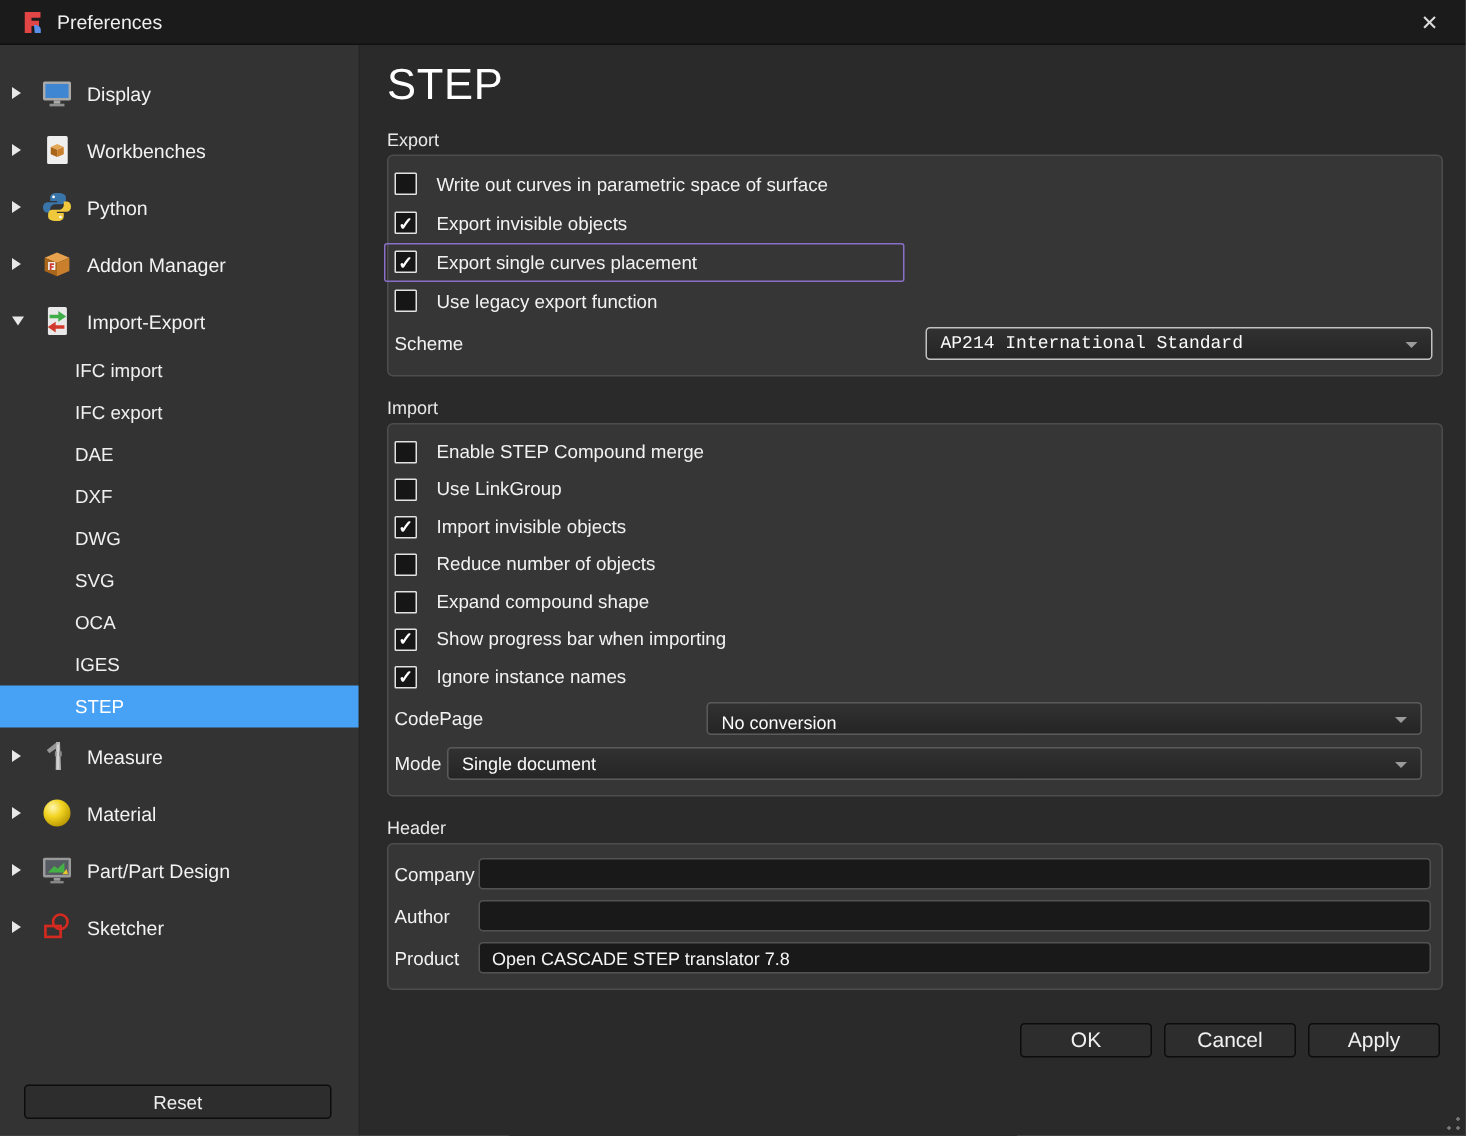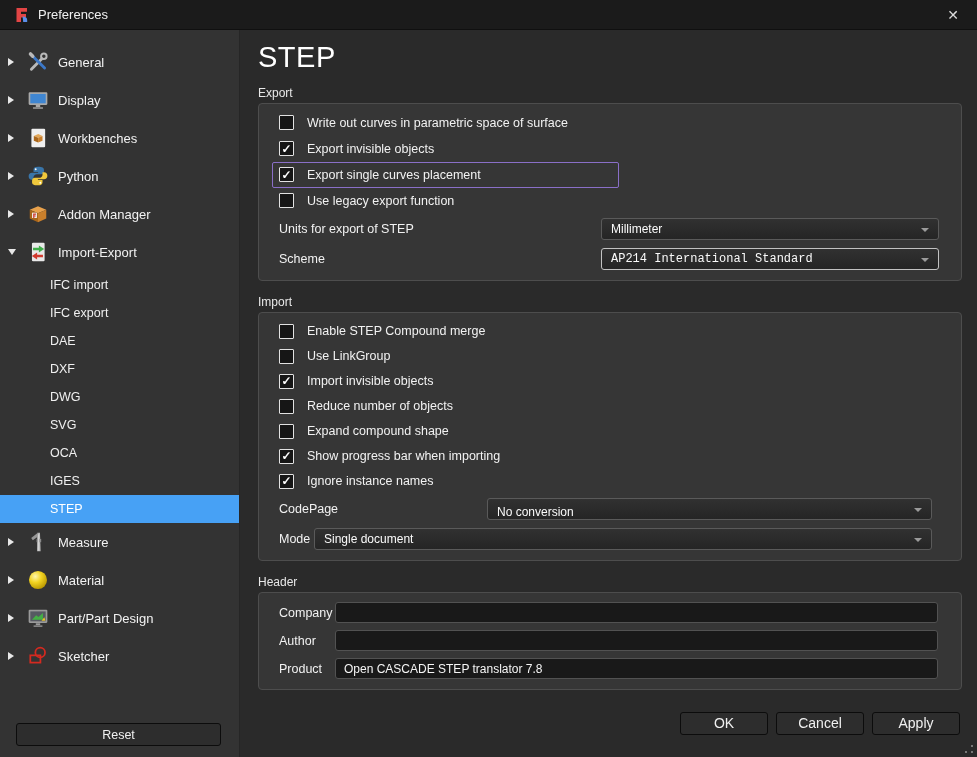--- a/index.html
+++ b/index.html
@@ -39,21 +39,21 @@
     background:#2d2d2d; border:1px solid #0c0c0c; border-radius:3px;
     color:#f0f0f0; font-size:12.5px; font-family:inherit;
   }
   
   .content { flex:1; padding:12px 15px 0 18px; position:relative; }
   .page-title { font-size:29px; font-weight:300; color:#ffffff; letter-spacing:.5px; line-height:1.1; }
   .section-label { font-size:12px; color:#e8e8e8; margin-top:12px; margin-bottom:3px; }
   .section-label.mt { margin-top:14px; }
   .groupbox {
     background:#363636; border:1px solid #4d4d4d; border-radius:4px;
-    padding:6px 20px; width:704px;
+    padding:6px 4px; width:704px;
   }
   .cbrow { display:flex; align-items:center; height:26px; }
   .groupbox.import .cbrow { height:25px; }
   .checkbox {
     width:15px; height:15px; background:#161616; border:1px solid #e2e2e2;
     border-radius:1px; flex:none; display:flex; align-items:center; justify-content:center;
     color:#ffffff; font-size:12px; font-weight:bold; line-height:1;
   }
   .checkbox.checked::after { content:"\2713"; }
   .cblabel { margin-left:13px; font-size:12.5px; color:#f2f2f2; }
@@ -111,34 +111,20 @@
       </svg>
     </span>
     <span class="titlebar-title">Preferences</span>
     <span class="close-btn">✕</span>
   </div>
 
   <div class="body">
 
     <aside class="sidebar">
 
-      <div class="titem">
-        <span class="arr">
-            <span class="tri-right"></span>
-          </span>
-        <span class="ticon">
-          <svg viewBox="0 0 20 20" width="22" height="22">
-            <line x1="4" y1="16.5" x2="13.5" y2="7" stroke="#b9b9b9" stroke-width="2.6" stroke-linecap="round"></line>
-            <circle cx="15.3" cy="4.7" r="2.5" fill="none" stroke="#b9b9b9" stroke-width="1.8"></circle>
-            <line x1="5" y1="4.5" x2="16" y2="15.5" stroke="#3c78c8" stroke-width="2.6" stroke-linecap="round"></line>
-            <line x1="3.2" y1="2.7" x2="5.2" y2="4.7" stroke="#b9b9b9" stroke-width="3.2" stroke-linecap="round"></line>
-          </svg>
-        </span>
-        <span class="tlabel">General</span>
-      </div>
 
       <div class="titem">
         <span class="arr">
             <span class="tri-right"></span>
           </span>
         <span class="ticon">
           <svg viewBox="0 0 20 20" width="22" height="22">
             <rect x="1.5" y="3" width="17" height="11.5" rx="1" fill="#a9a9a9"></rect>
             <rect x="3" y="4.5" width="14" height="8.5" fill="#3f86d2"></rect>
             <rect x="8" y="14.5" width="4" height="2" fill="#a9a9a9"></rect>
@@ -317,27 +303,20 @@
           <span class="cblabel">Export invisible objects</span>
         </div>
         <div class="cbrow focused">
           <span class="checkbox checked"></span>
           <span class="cblabel">Export single curves placement</span>
         </div>
         <div class="cbrow">
           <span class="checkbox"></span>
           <span class="cblabel">Use legacy export function</span>
         </div>
-        <div class="comborow units-row">
-          <span class="rowlabel">Units for export of STEP</span>
-          <div class="combo">
-            <span>Millimeter</span>
-            <span class="caret"></span>
-          </div>
-        </div>
         <div class="comborow scheme-row">
           <span class="rowlabel">Scheme</span>
           <div class="combo lightborder">
             <span>AP214 International Standard</span>
             <span class="caret"></span>
           </div>
         </div>
       </div>
 
       <div class="section-label mt">Import</div>

